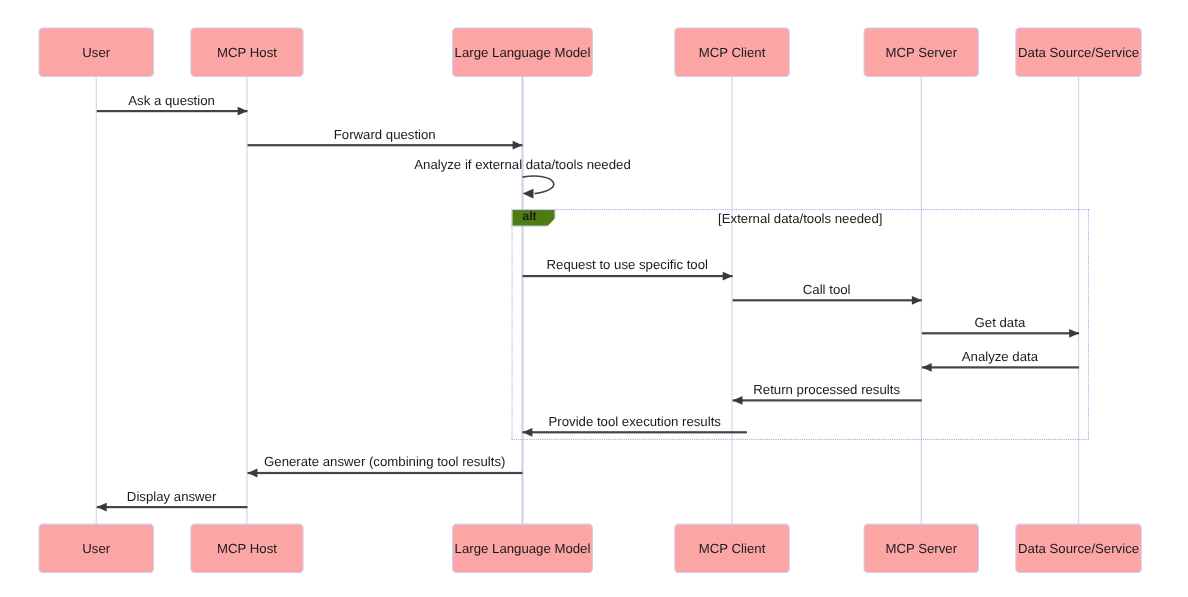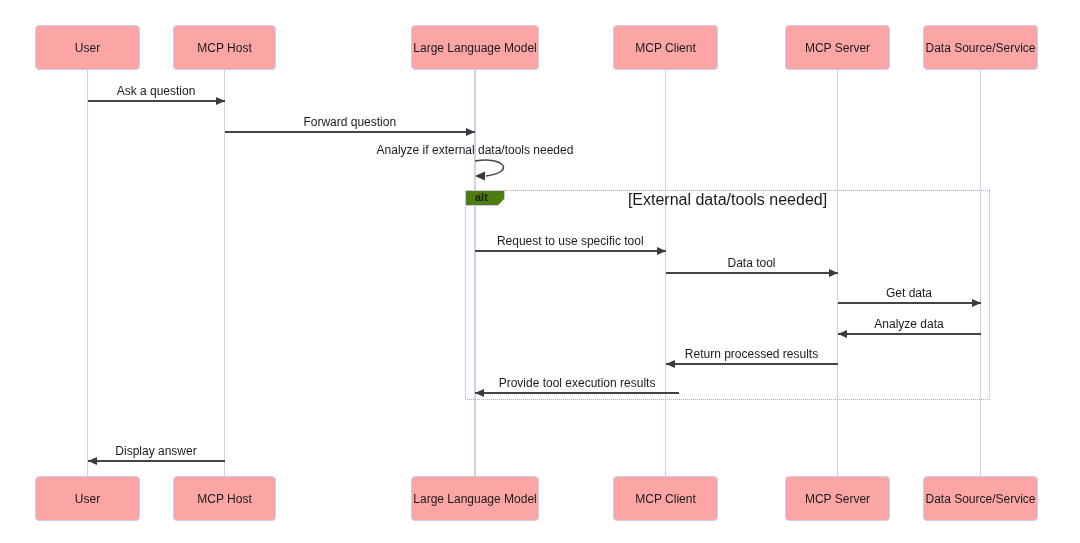--- a/index.html
+++ b/index.html
@@ -39,21 +39,21 @@
   .alt-frame { position:absolute; border:1px dotted #aaa8e6; box-sizing:border-box; }
   .alt-tab {
     position:absolute; top:-1px; left:-1px; width:40px; height:16px;
     background:#4d7c0f; border:1px solid #c9c5ee; box-sizing:border-box;
     clip-path:polygon(0 0, 100% 0, 100% 50%, 81% 100%, 0 100%);
     display:flex; align-items:flex-start; padding-left:9px;
     font-size:11px; font-weight:600; color:#1b1b1b;
   }
   .alt-cond {
     position:absolute; top:1px; left:50%; transform:translateX(-50%);
-    font-size:16px; line-height:15px; white-space:nowrap; color:#1b1b1b;
+    font-size:12px; line-height:15px; white-space:nowrap; color:#1b1b1b;
   }
 </style>
 </head>
 <body>
 
 <div class="canvas">
 
   <div class="lifeline" style="left:86.75px;"></div>
   <div class="lifeline" style="left:223.75px;"></div>
   <div class="lifeline" style="left:474.25px;"></div>
@@ -100,21 +100,21 @@
     <polygon points="1,19 11,14.5 11,23.5" fill="#3a3a3a"></polygon>
   </svg>
 
   <div class="msg" style="left:475px; top:234px; width:190.5px;">
     <div class="lbl">Request to use specific tool</div>
     <div class="ln"></div>
     <div class="head-r"></div>
   </div>
 
   <div class="msg" style="left:665.5px; top:256px; width:172px;">
-    <div class="lbl">Data tool</div>
+    <div class="lbl">Call tool</div>
     <div class="ln"></div>
     <div class="head-r"></div>
   </div>
 
   <div class="msg" style="left:837.5px; top:286px; width:143px;">
     <div class="lbl">Get data</div>
     <div class="ln"></div>
     <div class="head-r"></div>
   </div>
 
@@ -129,20 +129,25 @@
     <div class="ln"></div>
     <div class="head-l"></div>
   </div>
 
   <div class="msg" style="left:475px; top:376px; width:204px;">
     <div class="lbl">Provide tool execution results</div>
     <div class="ln"></div>
     <div class="head-l"></div>
   </div>
 
+  <div class="msg" style="left:224.5px; top:413px; width:250.5px;">
+    <div class="lbl">Generate answer (combining tool results)</div>
+    <div class="ln"></div>
+    <div class="head-l"></div>
+  </div>
 
   <div class="msg" style="left:87.5px; top:444px; width:137px;">
     <div class="lbl">Display answer</div>
     <div class="ln"></div>
     <div class="head-l"></div>
   </div>
 
 </div>
 
 </body></html>

